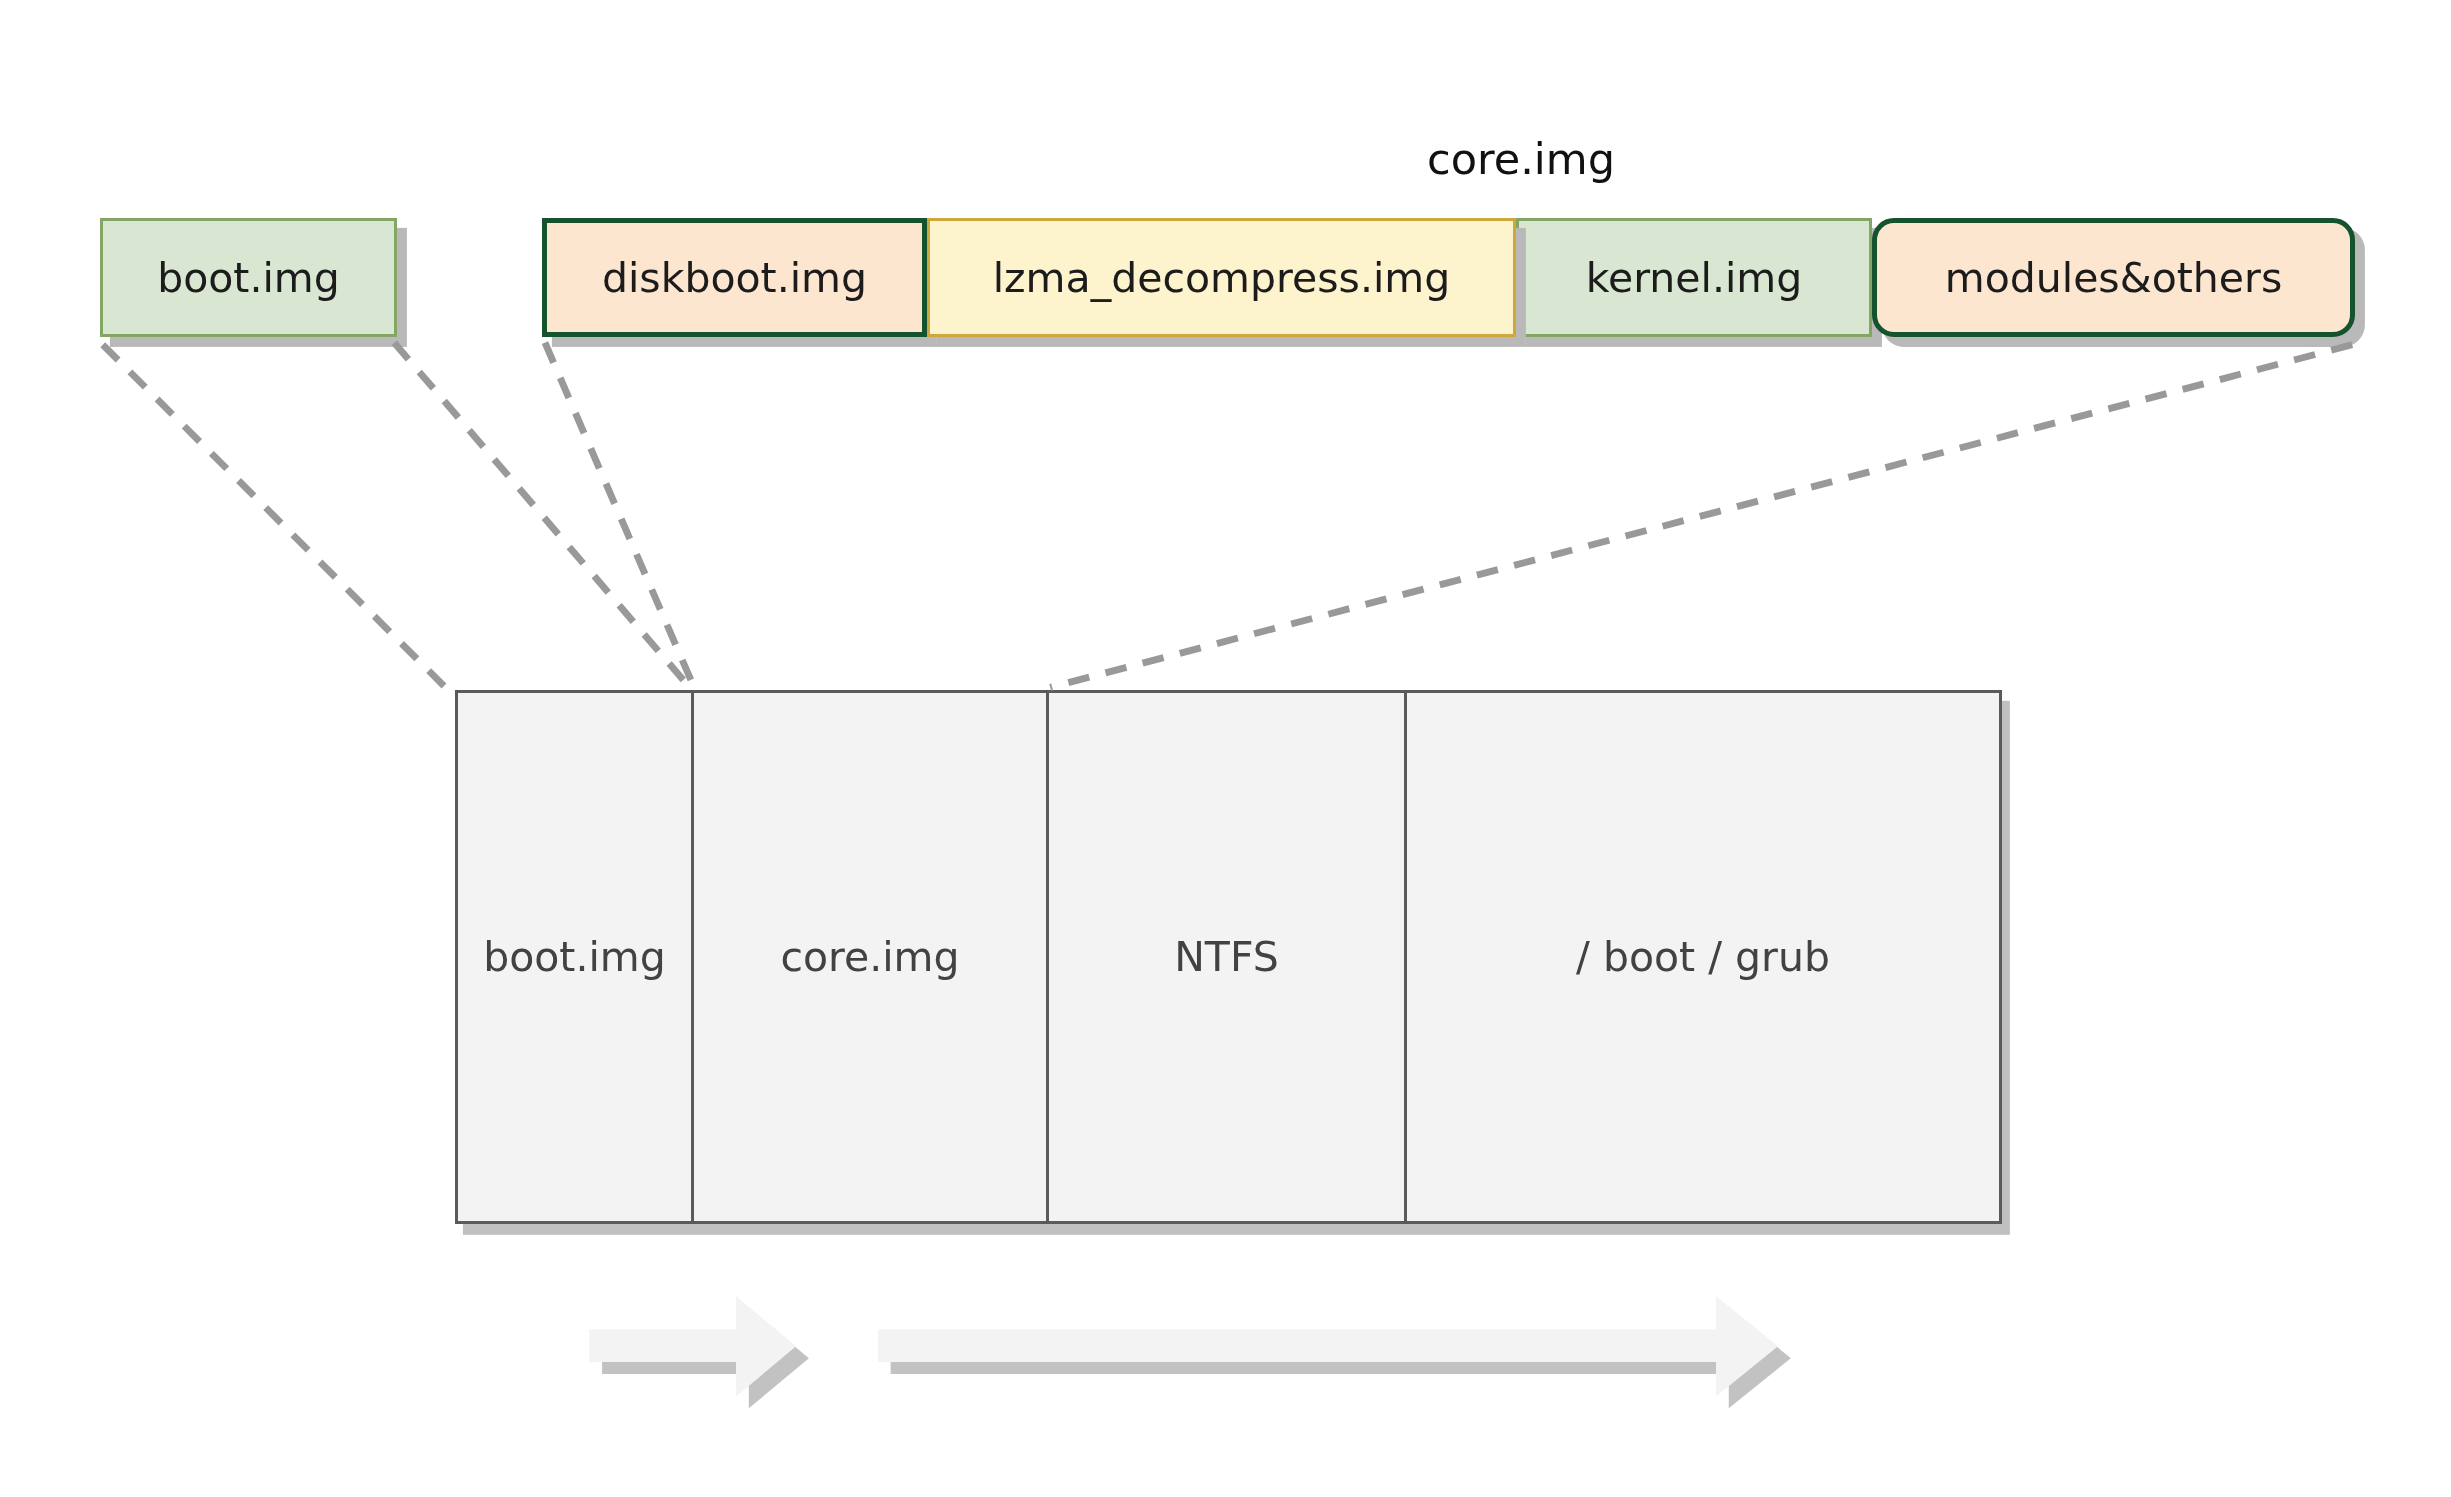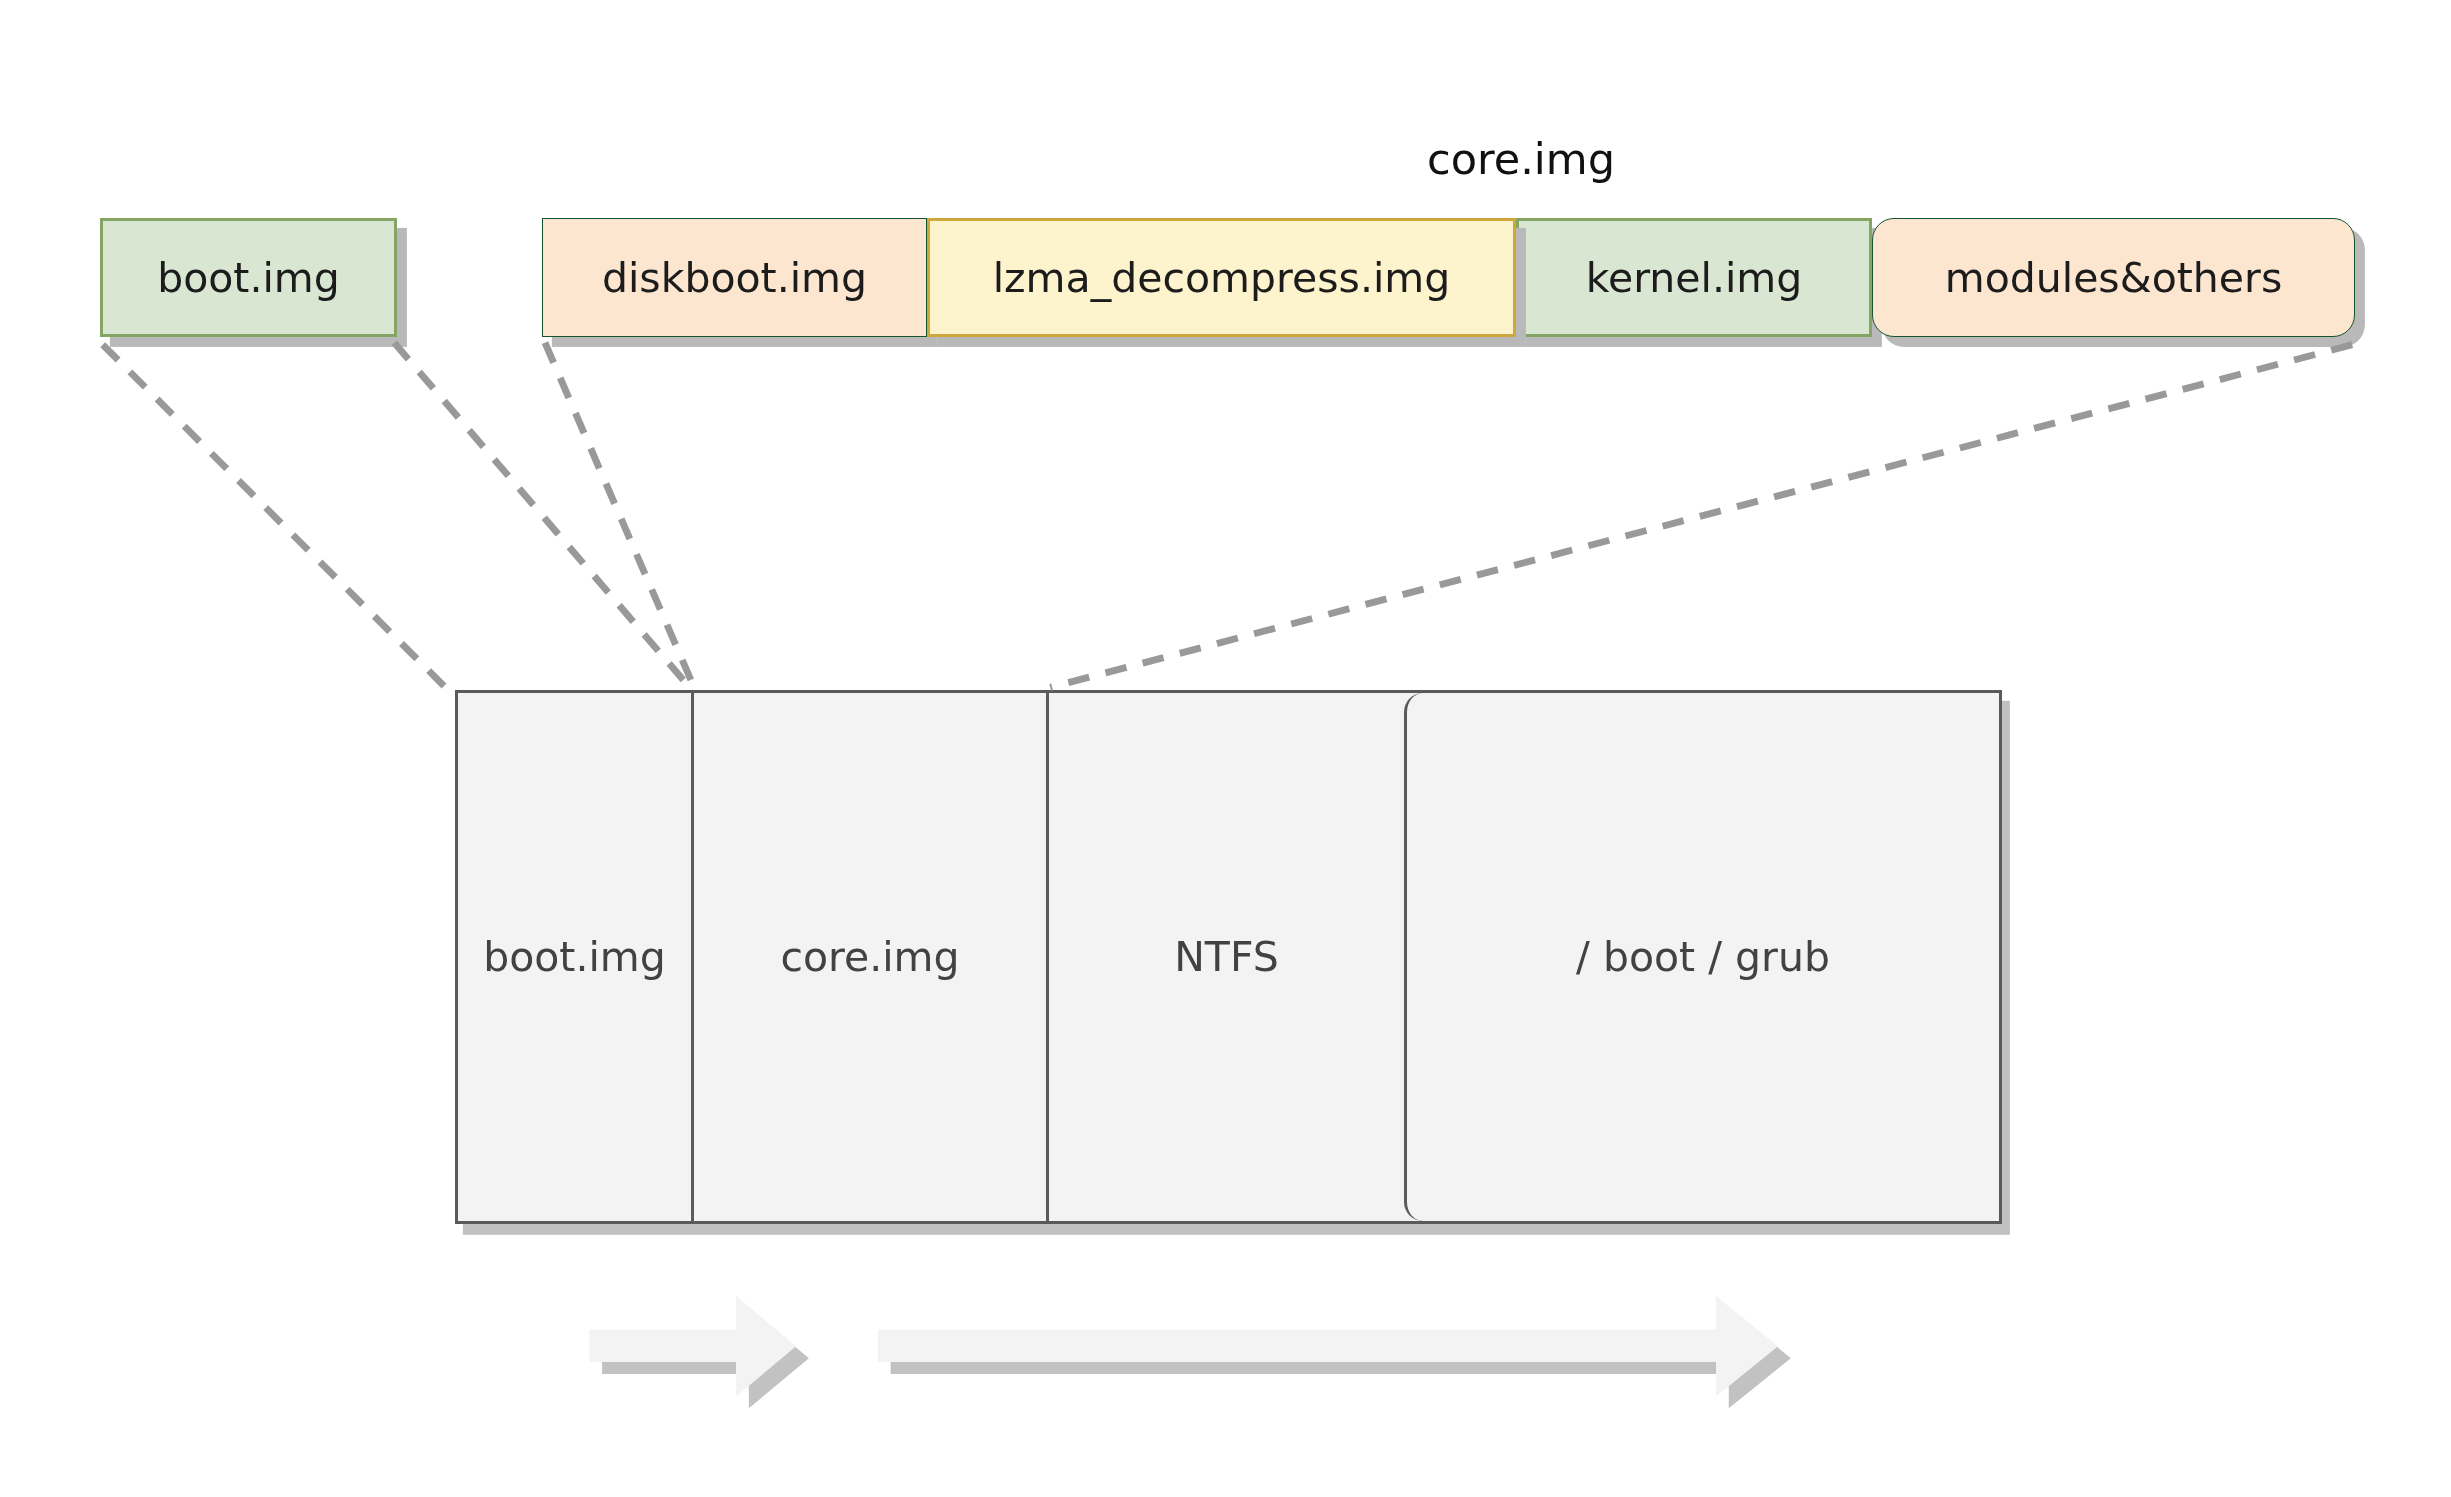--- a/index.html
+++ b/index.html
@@ -20,21 +20,21 @@
     box-sizing: border-box;
     display: flex;
     align-items: center;
     justify-content: center;
     font-size: 41px;
     color: #1c1c1c;
     box-shadow: 9.9px 9.9px 0 0 #b9b9b9;
     white-space: nowrap;
   }
   .fill-green  { background: #d9e7d2; border: 3px solid #85a565; }
-  .fill-peach  { background: #fce6d0; border: 1px solid #14532d; }
+  .fill-peach  { background: #fce6d0; border: 5px solid #14532d; }
   .fill-yellow { background: #fdf3cd; border: 3px solid #cfa83d; }
 
   #boot-img-box   { left: 100px;  width: 297px; }
   #seg-diskboot   { left: 542px;  width: 385px; }
   #seg-lzma       { left: 927px;  width: 589px; }
   #seg-kernel     { left: 1516px; width: 356px; }
   #seg-modules    { left: 1872px; width: 483px; border-radius: 22px; }
 
   #core-img-label {
     position: absolute;
@@ -62,21 +62,21 @@
     align-items: center;
     justify-content: center;
     font-size: 41px;
     color: #424242;
     white-space: nowrap;
   }
   .disk-section + .disk-section { border-left: 3px solid #5a5a5a; }
   #disk-sec-boot  { width: 233px; }
   #disk-sec-core  { width: 355px; }
   #disk-sec-ntfs  { width: 358px; text-align: center; }
-  #disk-sec-grub  { width: 595px; border-radius: 19px; }
+  #disk-sec-grub  { width: 595px; }
 
   
   #overlay {
     position: absolute;
     left: 0; top: 0;
     width: 2452px; height: 1497px;
     pointer-events: none;
   }
   .connector {
     stroke: #999999;

